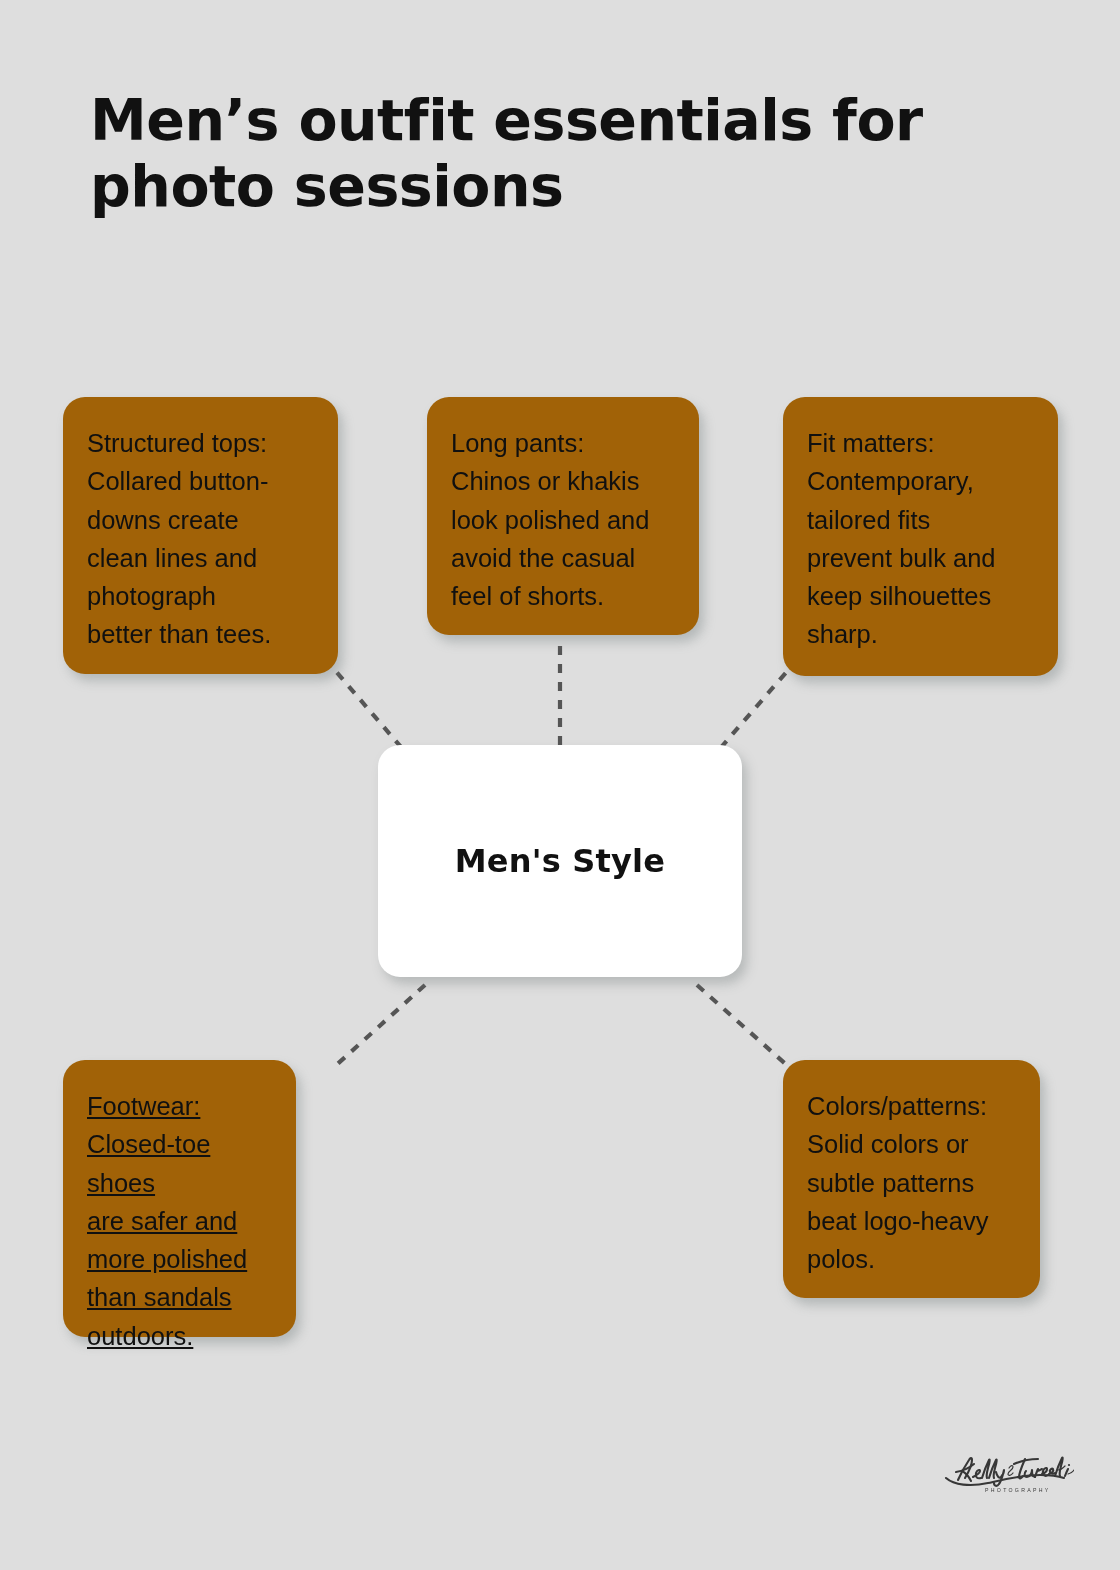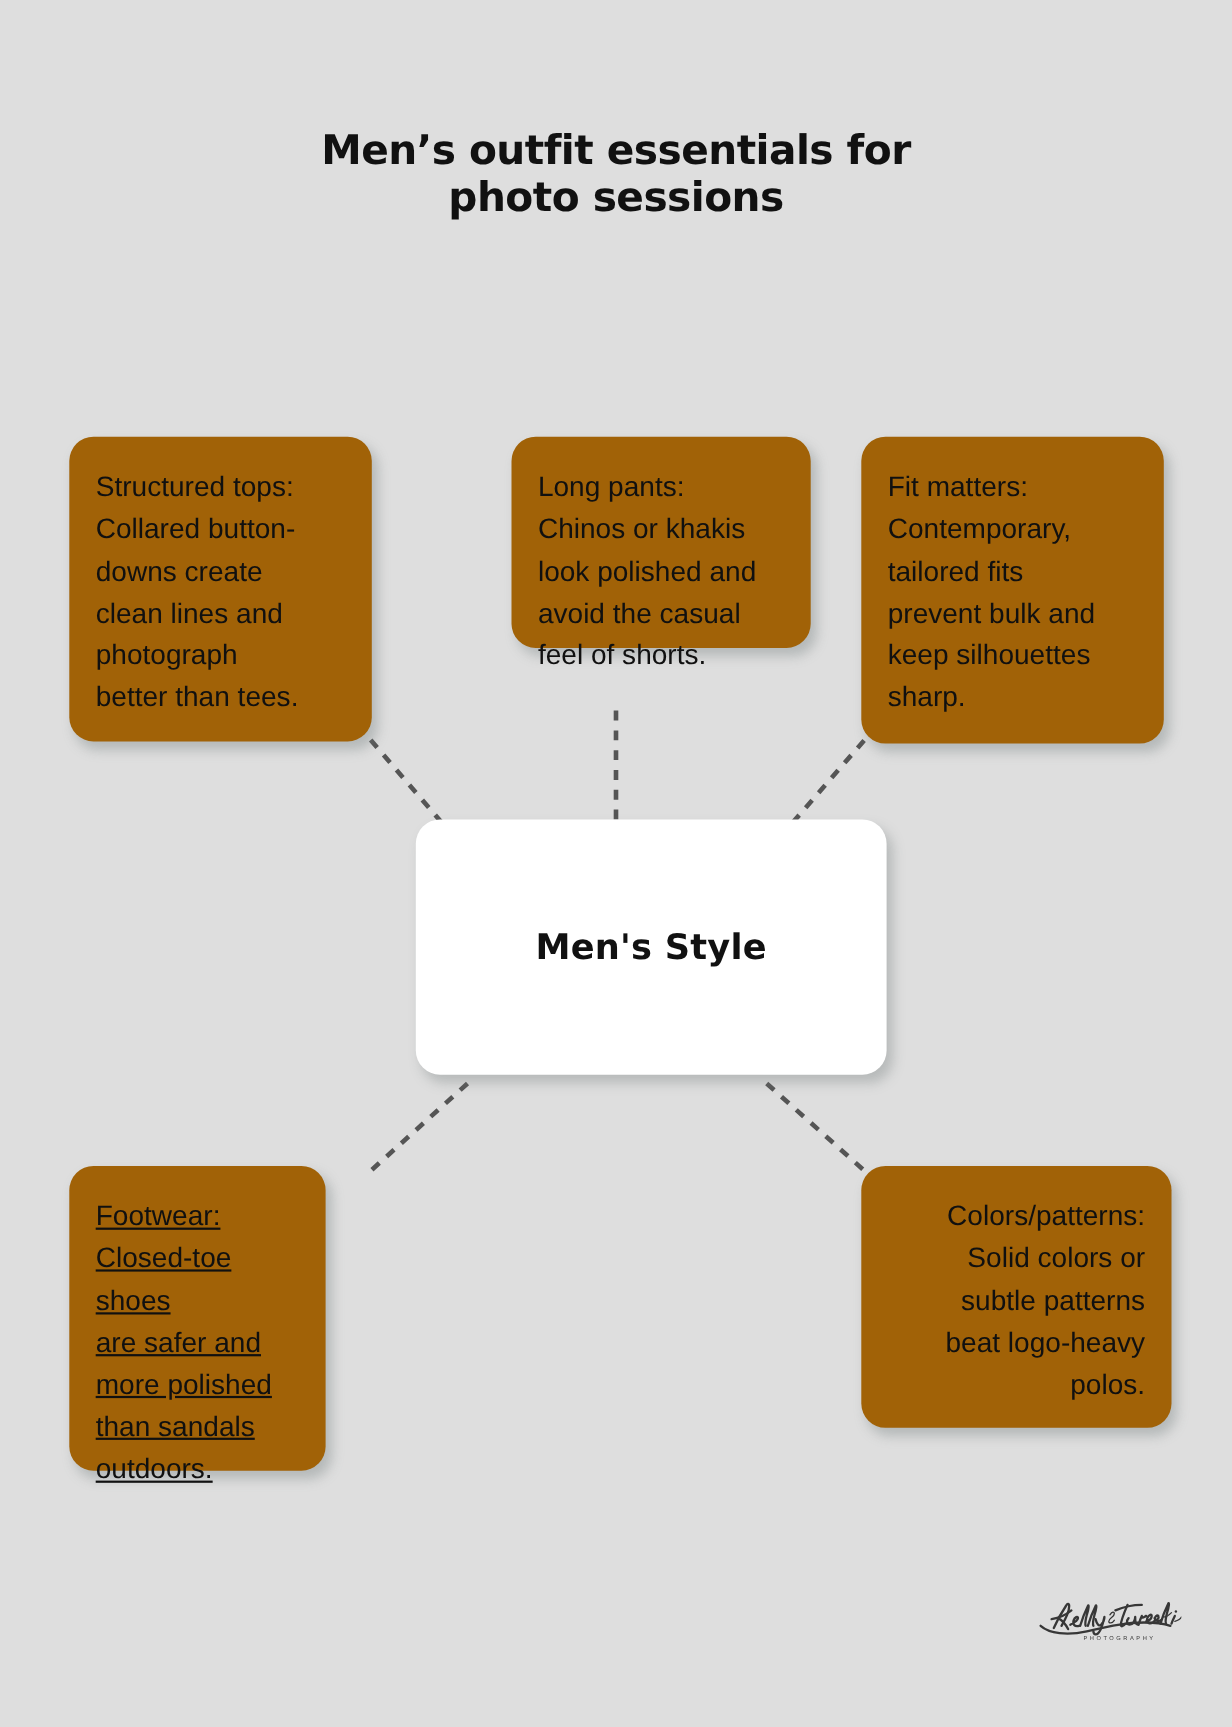--- a/index.html
+++ b/index.html
@@ -16,26 +16,26 @@
   #canvas {
     position: relative;
     width: 1120px;
     height: 1570px;
   }
 
   
   #page-title {
     position: absolute;
     left: 90px;
-    top: 116px;
+    top: 88px;
     width: 940px;
-    text-align: center;
+    text-align: left;
     font-family: "DejaVu Sans", sans-serif;
     font-weight: bold;
-    font-size: 37px;
+    font-size: 57px;
     line-height: 1.15;
     letter-spacing: -0.5px;
     color: #111111;
     white-space: pre-line;
   }
 
   
   #connectors {
     position: absolute;
     left: 0;
@@ -63,43 +63,43 @@
     padding: 27px 24px 24px 24px;
     box-shadow: 5px 7px 11px rgba(120,130,130,0.40);
     white-space: pre-line;
   }
 
   #node-center {
     position: absolute;
     box-sizing: border-box;
     left: 378px;
     top: 745px;
-    width: 428px;
+    width: 364px;
     height: 232px;
     border-radius: 22px;
     background: #ffffff;
     box-shadow: 5px 7px 11px rgba(120,130,130,0.38);
     display: flex;
     align-items: center;
     justify-content: center;
   }
   #node-center .center-label {
     font-family: "DejaVu Sans", sans-serif;
     font-weight: bold;
     font-size: 32px;
     color: #111111;
     letter-spacing: 0.2px;
   }
 
   
   #node-tops      { left: 63px;  top: 397px;  width: 275px; height: 277px; }
-  #node-pants     { left: 427px; top: 397px;  width: 272px; height: 192px; margin-left: 38px; }
+  #node-pants     { left: 427px; top: 397px;  width: 272px; height: 238px; }
   #node-fit       { left: 783px; top: 397px;  width: 275px; height: 279px; }
   #node-footwear  { left: 63px;  top: 1060px; width: 233px; height: 277px; text-decoration: underline; }
-  #node-colors    { left: 783px; top: 1060px; width: 282px; height: 238px; text-align: right; }
+  #node-colors    { left: 783px; top: 1060px; width: 257px; height: 238px; }
 
   
   #signature {
     position: absolute;
     left: 944px;
     top: 1452px;
     width: 130px;
     height: 50px;
     opacity: 0.85;
   }

